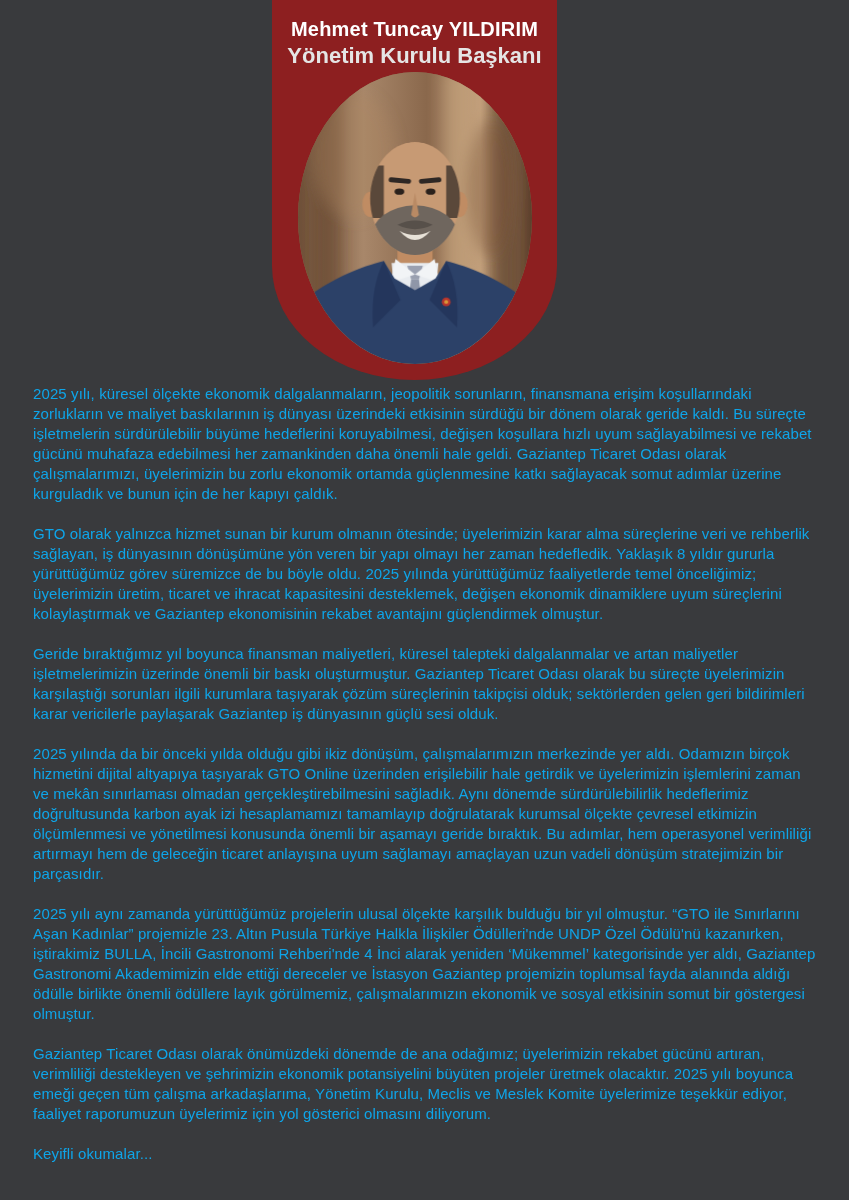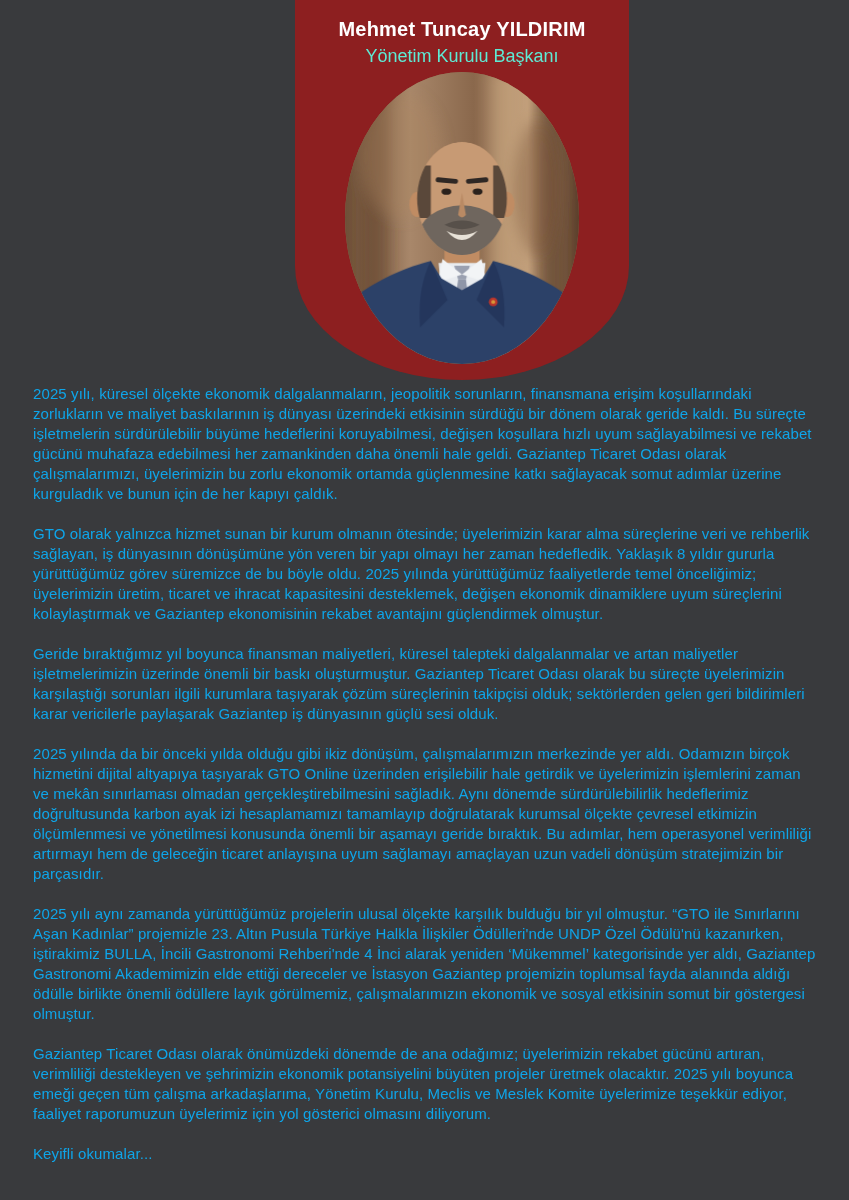--- a/index.html
+++ b/index.html
@@ -13,42 +13,42 @@
     position: relative;
     width: 849px;
     height: 1200px;
     background: #393a3d;
     overflow: hidden;
     margin: 0 auto;
   }
   
   .banner {
     position: absolute;
-    left: 295px;
+    left: 272px;
     top: 0;
-    width: 334px;
+    width: 285px;
     height: 380px;
     background: #8d1f20;
     border-radius: 0 0 50% 50% / 0 0 30% 30%;
     text-align: center;
   }
   .banner-name {
     margin: 0;
     padding-top: 16px;
     font-size: 20px;
     font-weight: 700;
     color: #ffffff;
     letter-spacing: 0.2px;
     line-height: 26px;
   }
   .banner-title {
     margin: 2px 0 0 0;
-    font-size: 18px;
-    font-weight: 400;
-    color: #5eead4;
+    font-size: 22px;
+    font-weight: 700;
+    color: #e5e5e5;
     line-height: 24px;
   }
   .photo-oval {
     position: absolute;
     left: 50%;
     top: 72px;
     transform: translateX(-50%);
     width: 234px;
     height: 292px;
     border-radius: 50%;

